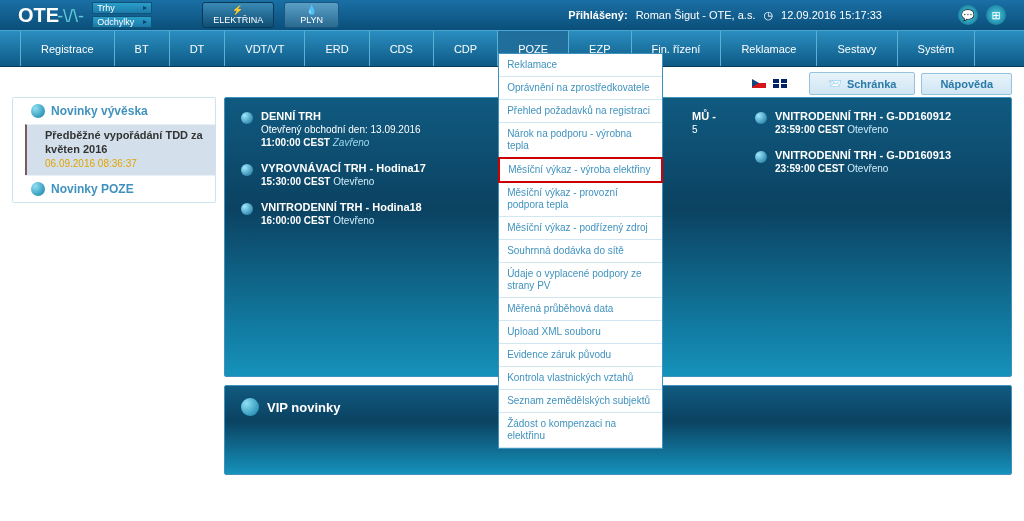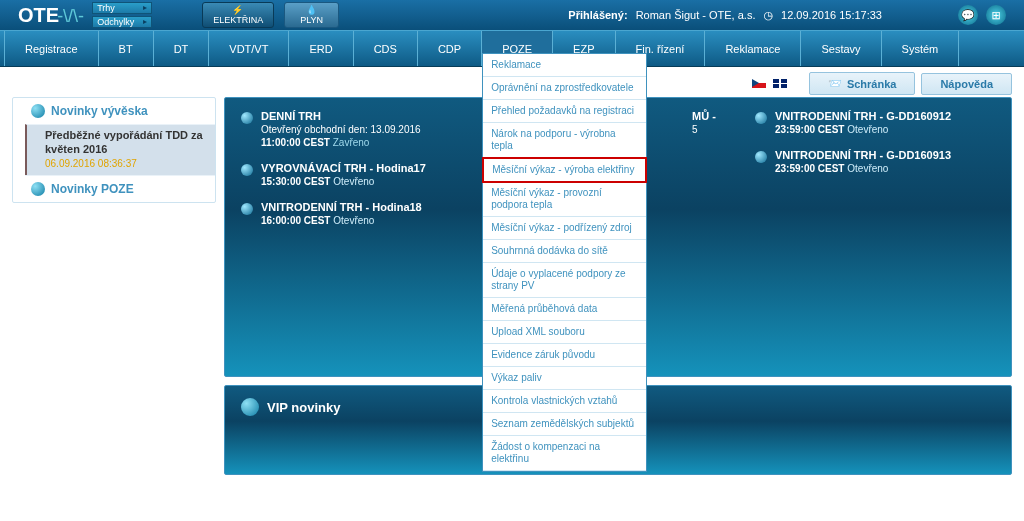--- a/index.html
+++ b/index.html
@@ -13,21 +13,21 @@
   .top-btn-small { background: linear-gradient(#2a9ec9, #1c7aa8); border: 1px solid #0f5478; height: 12px; width: 60px; color: #fff; font-size: 9px; line-height: 10px; padding: 0 4px; display: flex; align-items: center; justify-content: space-between; }
   .top-btn-small::after{content:"▸";font-size:8px;color:#0a3e5f;}
   .tab-group { display: flex; gap: 10px; margin-left: 50px; }
   .tabbtn { height: 26px; background: linear-gradient(#5a9fc7,#2a6a91); border: 1px solid #1a5880; border-radius: 3px; color: #fff; font-size: 9px; display: flex; flex-direction: column; align-items: center; justify-content: flex-end; padding: 2px 10px 2px; min-width: 55px; }
   .tabbtn.active { background: linear-gradient(#3a8ab5,#0f4e74); border-color: #093a57; }
   .login-area { margin-left: auto; display: flex; align-items: center; gap: 8px; }
   .login-area span { font-size: 11px; }
   .iconcircle { width: 20px; height: 20px; border-radius: 50%; background: radial-gradient(#4fd0e6,#0a6a8a); display: flex; align-items: center; justify-content: center; font-size: 11px; }
 
   
-  .menubar { height: 37px; background: linear-gradient(#2a8ec0, #0e5a85); border-top: 1px solid #4aa6d0; border-bottom: 1px solid #073c58; display: flex; padding-left: 4px; }
+  .menubar { height: 37px; background: linear-gradient(#2a8ec0, #0e5a85); border-top: 1px solid #4aa6d0; border-bottom: 1px solid #073c58; display: flex; padding-left: 20px; }
   .menubar .item { color: #fff; font-size: 11px; border-right: 1px solid #5bb0d5; display: flex; align-items: center; padding: 0 20px; position: relative; }
   .menubar .item:first-child { border-left: 1px solid #5bb0d5; }
   .menubar .item.hl { background: #1f6e9c; }
 
   
   .dropdown { position: absolute; top: 22px; left: 0px; width: 165px; background: #fff; border: 1px solid #3f92be; z-index: 100; }
   .dropdown .ditem { color: #3f92be; font-size: 10px; padding: 5px 8px; border-bottom: 1px solid #d0e6f2; line-height: 1.2; }
   .dropdown .ditem.red { border: 2px solid #c00; margin: -1px; }
 
   
@@ -51,21 +51,21 @@
   .lrow .ts { color: #e0a400; font-size: 10px; }
 
   .rightcol { flex: 1; }
   .bigbox { background: linear-gradient(#105a80, #0b4262 40%, #1592bb); border: 1px solid #3f92be; border-radius: 2px; padding: 12px 16px; color: #fff; min-height: 280px; }
   .panelgrid { display: flex; gap: 28px; }
   .col { flex: 1; display: flex; flex-direction: column; gap: 14px; }
   .card { display: flex; gap: 8px; }
   .dot { width: 12px; height: 12px; border-radius: 50%; background: radial-gradient(circle at 30% 30%, #a0e8ff, #0d6a92); margin-top: 2px; flex-shrink: 0; }
   .card .title { font-weight: bold; font-size: 11px; }
   .card .sub { font-size: 10px; margin-top: 2px; }
-  .card .closed { color: #9fd9ec; }
+  .card .closed { color: #9fd9ec; font-style: italic; }
   .card .open { color: #d0eefb; }
 
   .vipbox { margin-top: 8px; background: linear-gradient(#105a80, #0b4262 40%, #1592bb); border: 1px solid #3f92be; border-radius: 2px; padding: 12px 16px; color: #fff; height: 90px;}
   .vipbox .vtitle { font-weight: bold; font-size: 13px; display: flex; align-items: center; gap: 8px;}
   .vipbox .bubble{width:18px;height:18px;}
 
   .col3placeholder { width: 165px; opacity:0; }
 </style>
 </head>
 <body>
@@ -119,21 +119,20 @@
       <div class="ditem">Přehled požadavků na registraci</div>
       <div class="ditem">Nárok na podporu - výrobna tepla</div>
       <div class="ditem red">Měsíční výkaz - výroba elektřiny</div>
       <div class="ditem">Měsíční výkaz - provozní podpora tepla</div>
       <div class="ditem">Měsíční výkaz - podřízený zdroj</div>
       <div class="ditem">Souhrnná dodávka do sítě</div>
       <div class="ditem">Údaje o vyplacené podpory ze strany PV</div>
       <div class="ditem">Měřená průběhová data</div>
       <div class="ditem">Upload XML souboru</div>
       <div class="ditem">Evidence záruk původu</div>
-      <div class="ditem">Výkaz paliv</div>
       <div class="ditem">Kontrola vlastnických vztahů</div>
       <div class="ditem">Seznam zemědělských subjektů</div>
       <div class="ditem">Žádost o kompenzaci na elektřinu</div>
     </div>
   </div>
   <div class="item">EZP</div>
   <div class="item">Fin. řízení</div>
   <div class="item">Reklamace</div>
   <div class="item">Sestavy</div>
   <div class="item">Systém</div>

